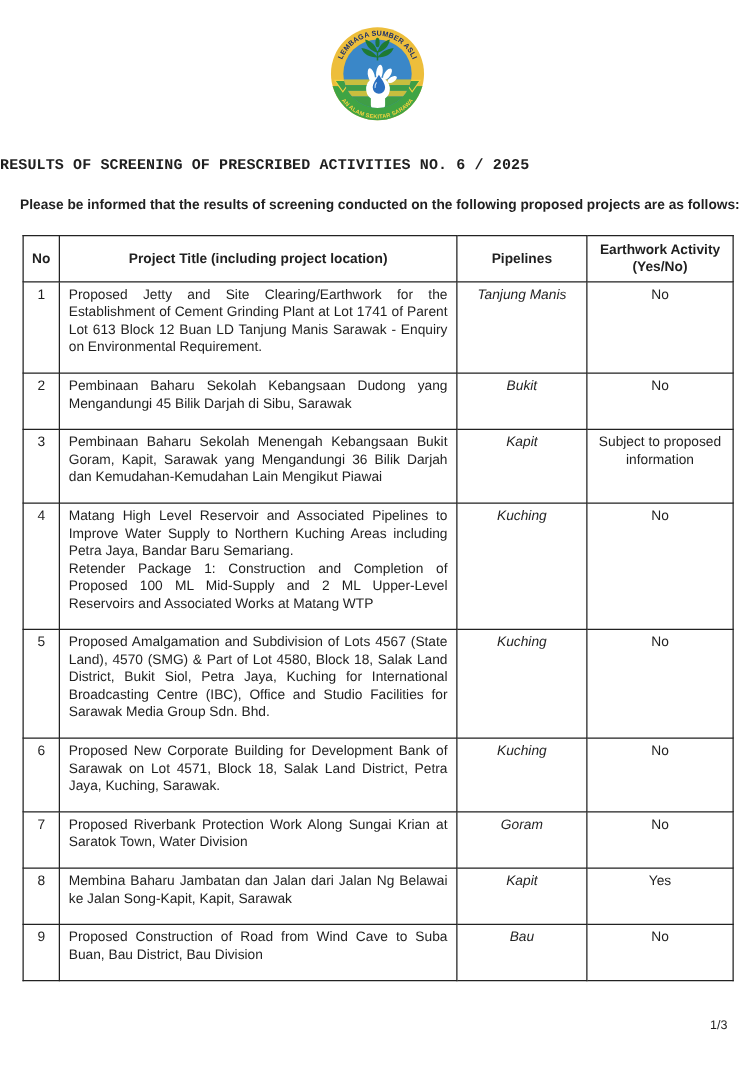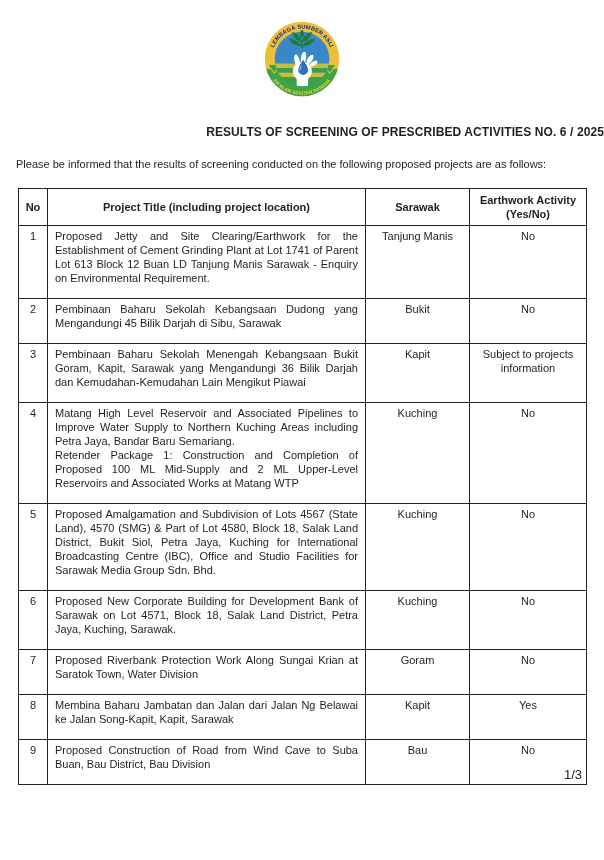--- a/index.html
+++ b/index.html
@@ -13,30 +13,32 @@
   }
   .logo {
     position:absolute;
     top:21px; left:50%;
     transform:translateX(-50%);
     width:76px; height:76px;
   }
   .doc-title {
     position:absolute;
     top:125px; left:0; right:0;
-    text-align:right;
+    text-align:left;
     font-size:12px;
     font-weight:bold;
     letter-spacing:0.1px;
+    font-family:Liberation Mono, monospace;
   }
   .intro {
     position:absolute;
     top:157px; left:16px; right:12px;
     font-size:11px;
     line-height:14px;
+    font-weight:bold;
   }
   table.results {
     position:absolute;
     top:188px; left:18px;
     width:568px;
     border-collapse:collapse;
     table-layout:fixed;
     font-size:11px;
   }
   table.results th, table.results td {
@@ -47,26 +49,26 @@
   table.results th {
     font-weight:bold;
     text-align:center;
     padding:4px 3px;
     height:34px;
     vertical-align:middle;
   }
   th.th-prescribed { white-space:pre-line; }
   td.c-no   { text-align:center; padding:3px 2px 13px 2px; }
   td.c-title{ text-align:justify; padding:3px 7px 13px 7px; white-space:pre-line;margin-top:36px; }
-  td.c-loc  { text-align:center; padding:3px 4px 13px 4px; }
+  td.c-loc  { text-align:center; padding:3px 4px 13px 4px;font-style:italic; }
   td.c-act  { text-align:center; padding:3px 4px 13px 4px; }
   .page-number {
     position:absolute;
-    top:767px; right:22px;
-    font-size:13px;
+    top:815px; right:22px;
+    font-size:10px;
   }
 </style>
 </head>
 <body>
 
 <div class="logo">
   <svg viewBox="0 0 100 100" width="76" height="76">
     <defs>
       <clipPath id="outerClip">
           <circle cx="50" cy="50" r="49"></circle>
@@ -132,21 +134,21 @@
   <colgroup>
     <col style="width:29px">
     <col style="width:318px">
     <col style="width:104px">
     <col style="width:117px">
   </colgroup>
   <thead>
     <tr>
       <th>No</th>
       <th>Project Title (including project location)</th>
-      <th>Sarawak</th>
+      <th>Pipelines</th>
       <th class="th-prescribed">Earthwork Activity
 (Yes/No)</th>
     </tr>
   </thead>
   <tbody>
       <tr>
     <td class="c-no">1</td>
     <td class="c-title">Proposed Jetty and Site Clearing/Earthwork for the Establishment of Cement Grinding Plant at Lot 1741 of Parent Lot 613 Block 12 Buan LD Tanjung Manis Sarawak - Enquiry on Environmental Requirement.</td>
     <td class="c-loc">Tanjung Manis</td>
     <td class="c-act">No</td>
@@ -154,21 +156,21 @@
       <tr>
     <td class="c-no">2</td>
     <td class="c-title">Pembinaan Baharu Sekolah Kebangsaan Dudong yang Mengandungi 45 Bilik Darjah di Sibu, Sarawak</td>
     <td class="c-loc">Bukit</td>
     <td class="c-act">No</td>
   </tr>
       <tr>
     <td class="c-no">3</td>
     <td class="c-title">Pembinaan Baharu Sekolah Menengah Kebangsaan Bukit Goram, Kapit, Sarawak yang Mengandungi 36 Bilik Darjah dan Kemudahan-Kemudahan Lain Mengikut Piawai</td>
     <td class="c-loc">Kapit</td>
-    <td class="c-act">Subject to projects information</td>
+    <td class="c-act">Subject to proposed information</td>
   </tr>
       <tr>
     <td class="c-no">4</td>
     <td class="c-title">Matang High Level Reservoir and Associated Pipelines to Improve Water Supply to Northern Kuching Areas including Petra Jaya, Bandar Baru Semariang.
 Retender Package 1: Construction and Completion of Proposed 100 ML Mid-Supply and 2 ML Upper-Level Reservoirs and Associated Works at Matang WTP</td>
     <td class="c-loc">Kuching</td>
     <td class="c-act">No</td>
   </tr>
       <tr>
     <td class="c-no">5</td>

